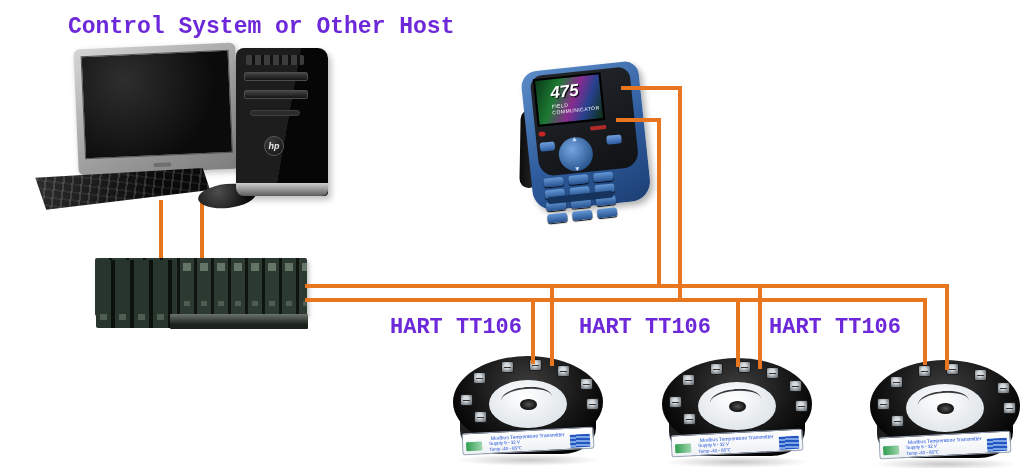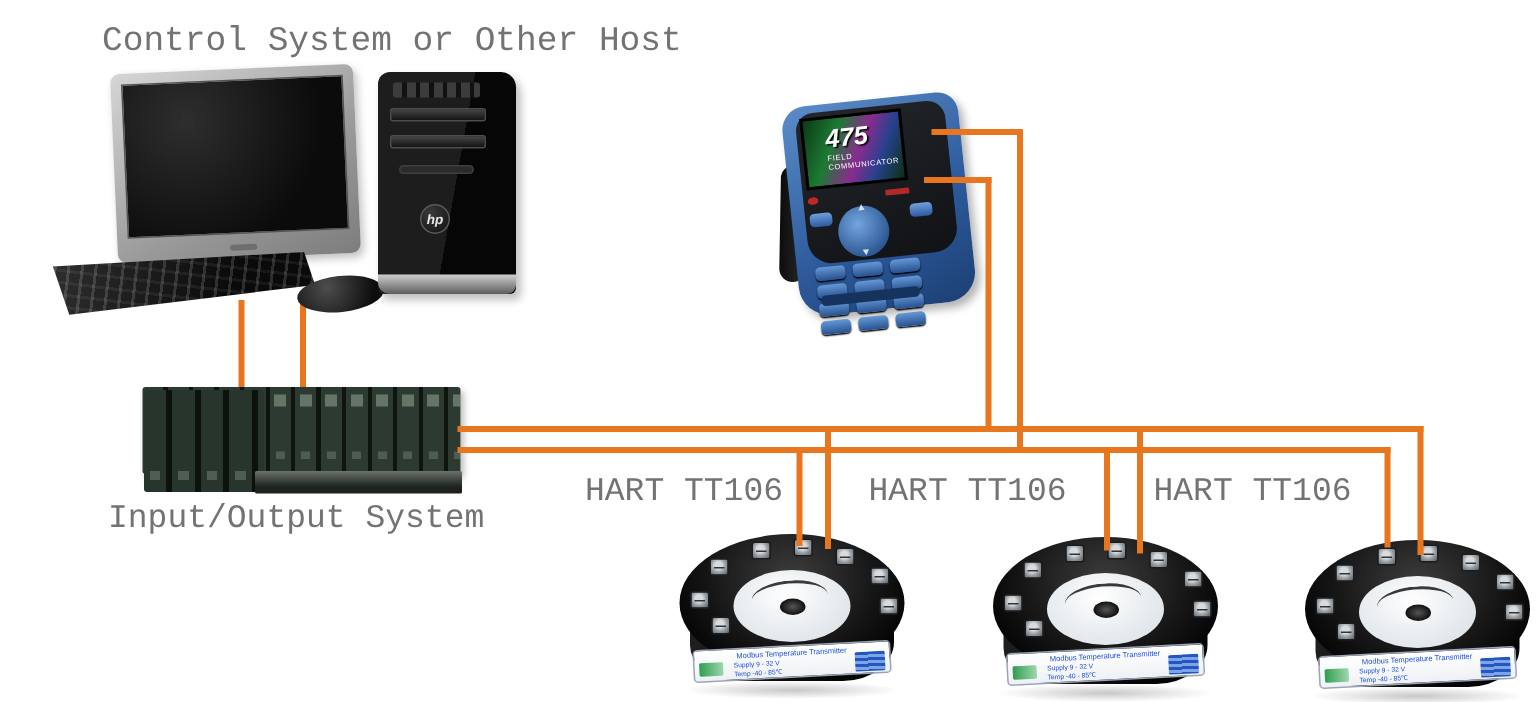--- a/index.html
+++ b/index.html
@@ -1,19 +1,19 @@
 <!DOCTYPE html>
 <html><head>
 <meta charset="utf-8">
 <style>
   * { margin:0; padding:0; box-sizing:border-box; }
   body { background:#fff; font-family:"Liberation Mono", monospace; }
   #stage { position:relative; width:1024px; height:468px; background:#ffffff; overflow:hidden; }
   .abs { position:absolute; }
-  .lbl { position:absolute; color:#737373; font-weight:normal; font-family:"Liberation Mono", monospace; white-space:nowrap; }
+  .lbl { position:absolute; color:#6d28d9; font-weight:bold; font-family:"Liberation Mono", monospace; white-space:nowrap; }
 
   
   .wire { position:absolute; background:#E8761E; z-index:6; }
 
   
   .monitor { left:76px; top:46px; width:162px; height:126px; z-index:3;
     background:linear-gradient(150deg,#d6d6d6,#9a9a9a 60%,#7d7d7d);
     border-radius:6px; padding:7px 7px 16px 7px; transform:rotate(-2.5deg);
     box-shadow:2px 3px 6px rgba(0,0,0,.25); }
   .monitor-screen { width:100%; height:100%;
@@ -32,21 +32,21 @@
     box-shadow:0 4px 4px rgba(0,0,0,.2); }
   .keyboard::after { content:""; position:absolute; inset:0;
     background:repeating-linear-gradient(97deg, rgba(255,255,255,.14) 0 2px, transparent 2px 9px),
                repeating-linear-gradient(7deg, rgba(255,255,255,.06) 0 2px, transparent 2px 8px); }
   .mouse { left:198px; top:184px; width:58px; height:24px; z-index:3; border-radius:50%;
     background:radial-gradient(circle at 35% 28%, #4d4d4d, #0e0e0e 75%); transform:rotate(-6deg); }
 
   
   .tower { left:236px; top:48px; width:92px; height:148px; z-index:3;
     background:linear-gradient(100deg,#1d1d1d 0 55%, #060606 55% 100%);
-    border-radius:8px 10px 4px 4px; box-shadow:3px 4px 6px rgba(0,0,0,.25);margin-left:16px; }
+    border-radius:8px 10px 4px 4px; box-shadow:3px 4px 6px rgba(0,0,0,.25); }
   .tower-vents { position:absolute; left:10px; top:7px; width:58px; height:10px;
     background:repeating-linear-gradient(90deg,#3c3c3c 0 6px, #111 6px 9px); border-radius:2px; }
   .tower-bay { position:absolute; left:8px; width:64px; height:9px;
     background:linear-gradient(#454545,#141414); border:1px solid #4d4d4d; border-radius:2px; }
   .tower-slot { position:absolute; left:14px; top:62px; width:50px; height:6px;
     background:#2b2b2b; border:1px solid #3f3f3f; border-radius:3px; }
   .hp-logo { position:absolute; left:28px; top:88px; width:20px; height:20px; border-radius:50%;
     background:radial-gradient(circle at 35% 30%, #3b3b3b, #101010); border:1px solid #5a5a5a;
     color:#e8e8e8; font-style:italic; font-weight:bold; font-size:9px; line-height:19px; text-align:center;
     font-family:"Liberation Sans", sans-serif; }
@@ -148,21 +148,20 @@
     <div class="tower-bay" style="top:24px;"></div>
     <div class="tower-bay" style="top:42px;"></div>
     <div class="tower-slot"></div>
     <div class="hp-logo">hp</div>
     <div class="tower-base"></div>
   </div>
 
   <div class="abs rack"></div>
   <div class="abs rack-tall"></div>
   <div class="abs rack-base"></div>
-  <div class="lbl" style="left:72px; top:333px; font-size:22px;">Input/Output System</div>
 
   <div class="abs hh">
     <div class="hh-strap"></div>
     <div class="hh-body"></div>
     <div class="hh-face"></div>
     <div class="hh-screen">
       <div class="model">475</div>
       <div class="sub">FIELD COMMUNICATOR</div>
     </div>
     <div class="hh-brandrow">

